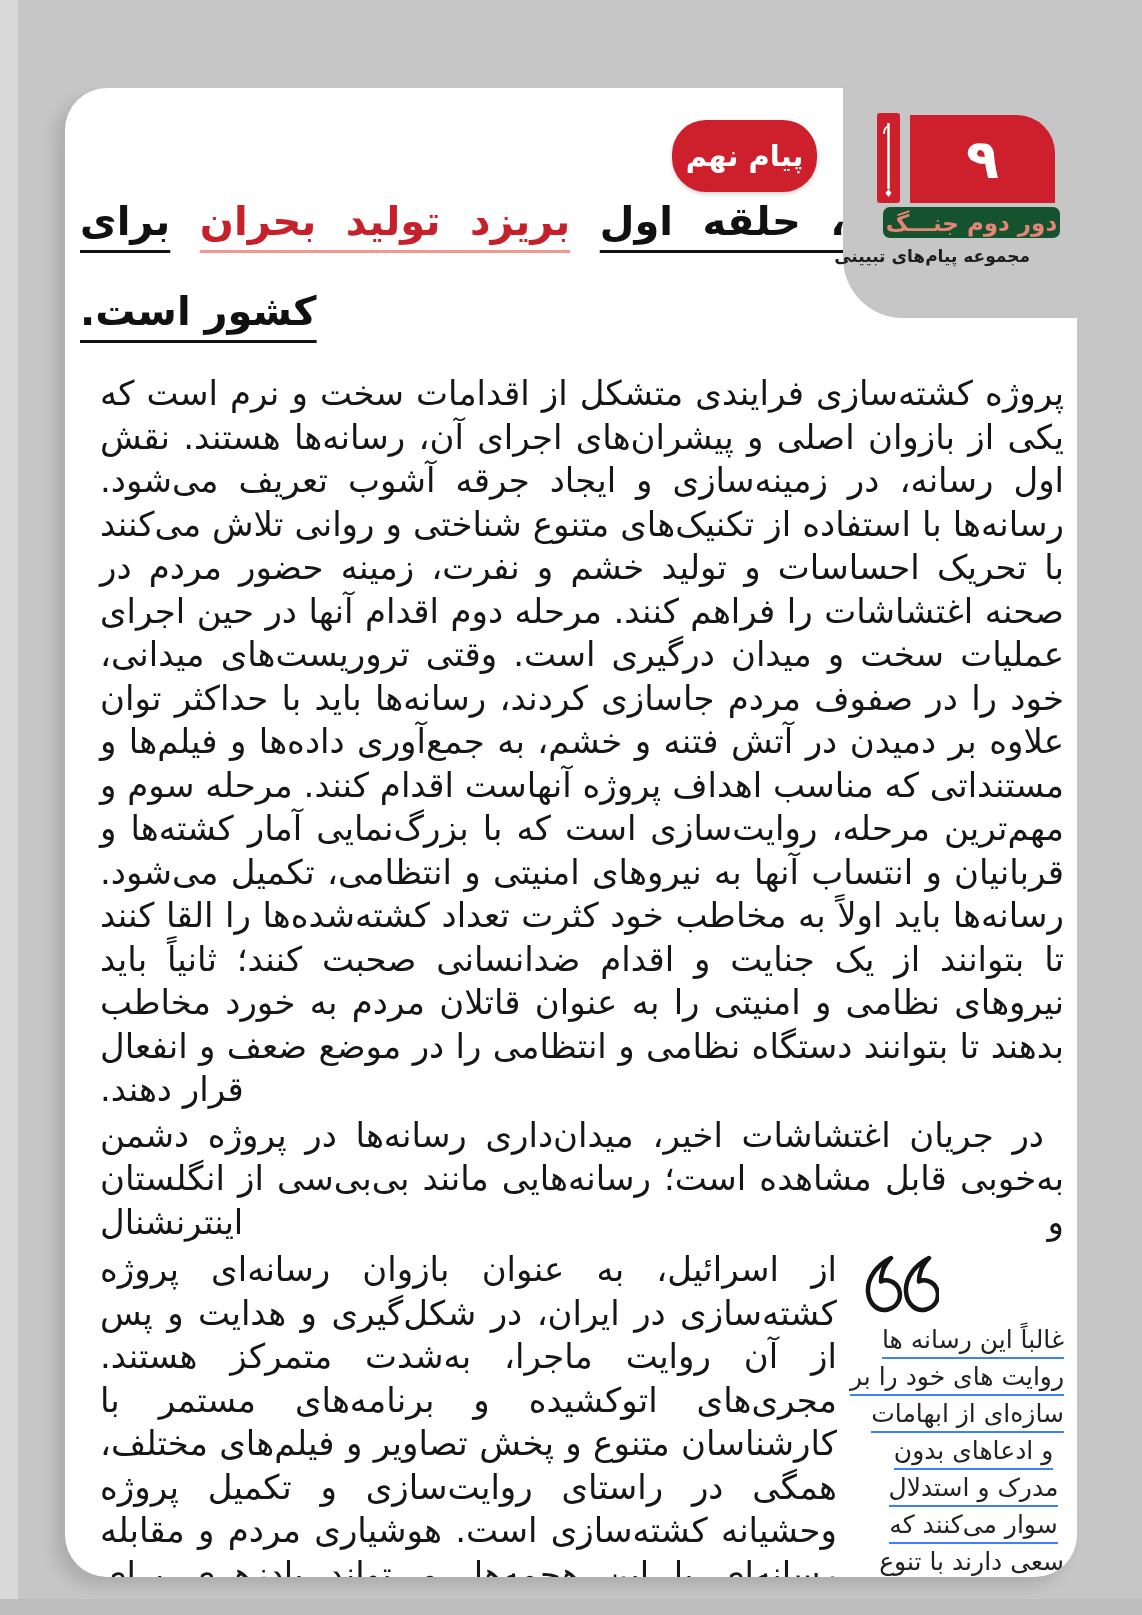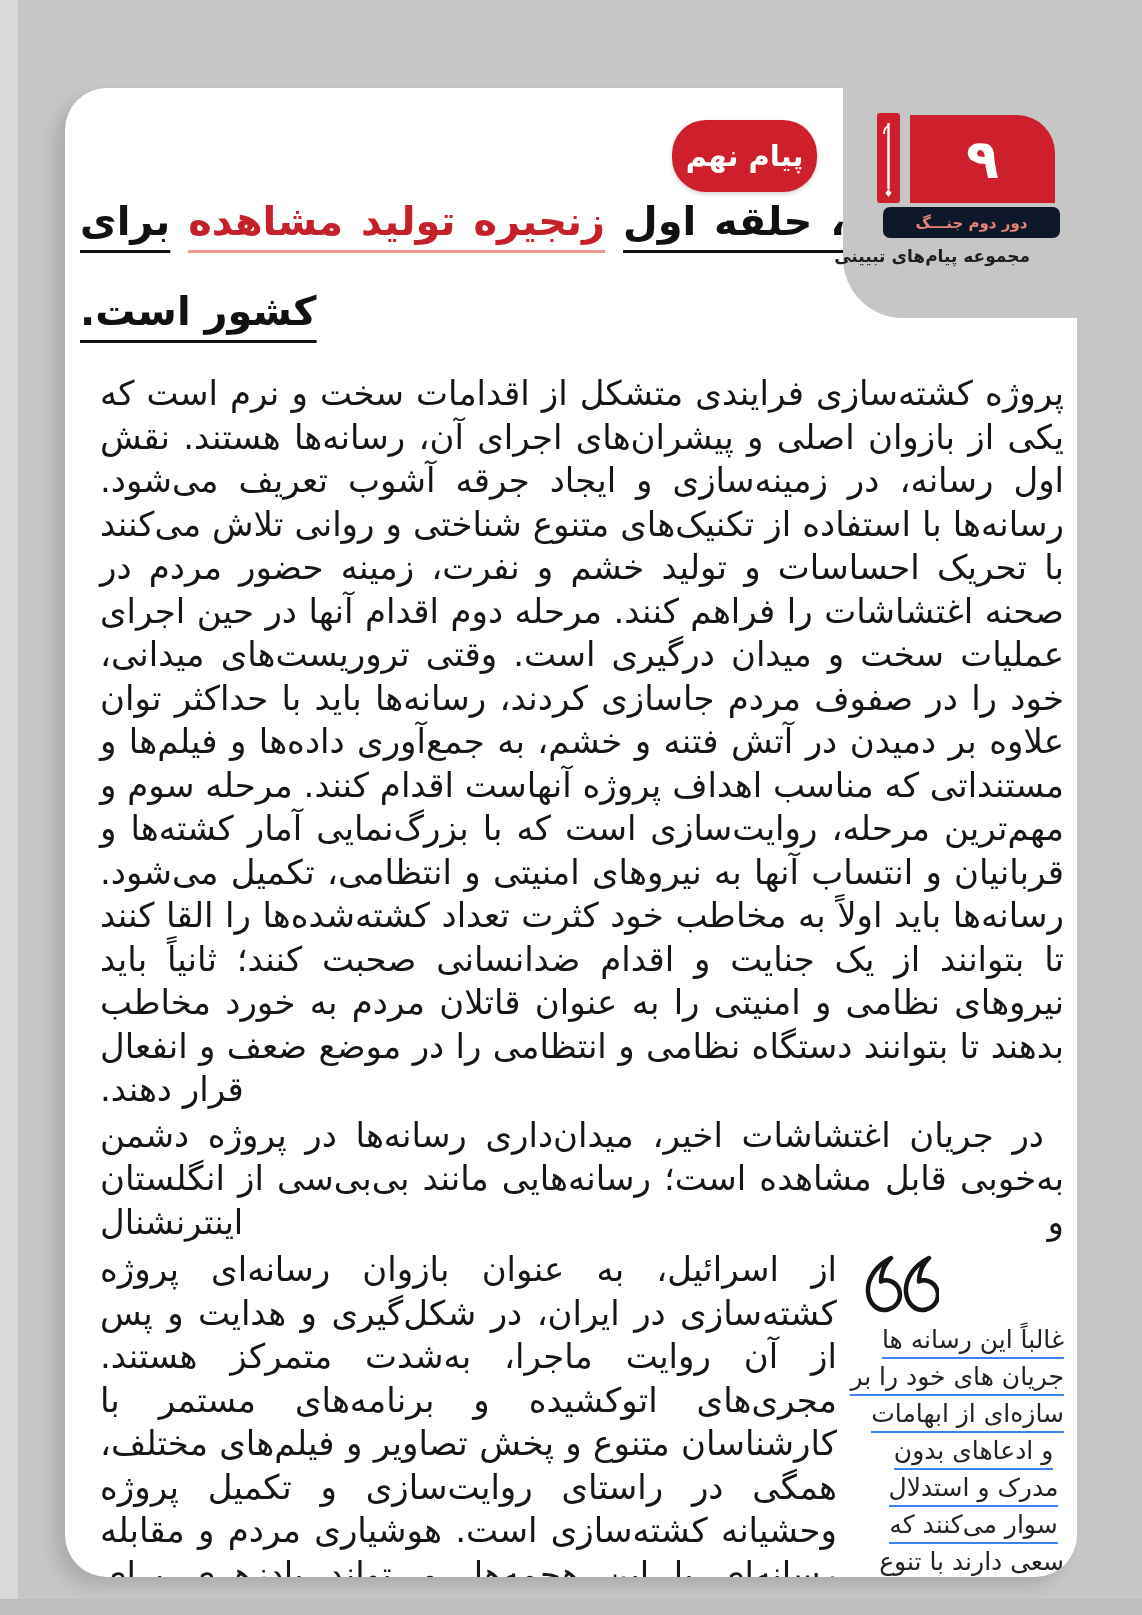--- a/index.html
+++ b/index.html
@@ -14,22 +14,22 @@
         box-shadow:-10px 9px 16px rgba(0,0,0,0.13);}
 
   .bite{position:absolute;left:843px;top:0;width:299px;height:318px;background:#c6c6c6;
         border-bottom-left-radius:60px;}
 
   
   .sword-bar{position:absolute;left:877px;top:113px;width:23px;height:90px;background:#ce1f2d;border-radius:3px;}
   .num-box{position:absolute;left:910px;top:115px;width:145px;height:88px;background:#ce1f2d;
            border-radius:0 38px 0 0;display:flex;align-items:center;justify-content:center;
            color:#fff;font-size:54px;font-weight:bold;}
-  .series-box{position:absolute;left:883px;top:207px;width:177px;height:31px;background:#0f172a;
-           border-radius:7px;color:#e58577;font-size:15px;font-weight:bold;
+  .series-box{position:absolute;left:883px;top:207px;width:177px;height:31px;background:#14532d;
+           border-radius:7px;color:#e58577;font-size:23px;font-weight:bold;
            display:flex;align-items:center;justify-content:center;white-space:nowrap;}
   .subtitle{position:absolute;left:830px;top:243px;width:200px;text-align:right;
            font-size:17px;line-height:27px;color:#1d1d1d;}
   .subtitle .l1{font-weight:bold;}
 
   .pill{position:absolute;left:672px;top:120px;width:145px;height:72px;background:#ce1f2d;
         border-radius:34px;display:flex;align-items:center;justify-content:center;
         color:#fff;font-weight:bold;font-size:29px;box-shadow:0 2px 4px rgba(0,0,0,0.18);}
 
   
@@ -58,21 +58,21 @@
 <body>
 
 <div class="page">
   <div class="left-strip"></div>
 
   <div class="card">
 
     <div class="headline">
       <div class="hl1">
         <span>کشته‌سازی، حلقه اول</span>
-        <span class="hl-red">زنجیره تولید مشاهده</span>
+        <span class="hl-red">بریزد تولید بحران</span>
         <span>برای</span>
       </div>
       <div class="hl2">
         <span>کشور است.</span>
       </div>
     </div>
 
     <p class="bodytext p1">پروژه کشته‌سازی فرایندی متشکل از اقدامات سخت و نرم است که یکی از بازوان اصلی و پیشران‌های اجرای آن، رسانه‌ها هستند. نقش اول رسانه، در زمینه‌سازی و ایجاد جرقه آشوب تعریف می‌شود. رسانه‌ها با استفاده از تکنیک‌های متنوع شناختی و روانی تلاش می‌کنند با تحریک احساسات و تولید خشم و نفرت، زمینه حضور مردم در صحنه اغتشاشات را فراهم کنند. مرحله دوم اقدام آنها در حین اجرای عملیات سخت و میدان درگیری است. وقتی تروریست‌های میدانی، خود را در صفوف مردم جاسازی کردند، رسانه‌ها باید با حداکثر توان علاوه بر دمیدن در آتش فتنه و خشم، به جمع‌آوری داده‌ها و فیلم‌ها و مستنداتی که مناسب اهداف پروژه آنهاست اقدام کنند. مرحله سوم و مهم‌ترین مرحله، روایت‌سازی است که با بزرگ‌نمایی آمار کشته‌ها و قربانیان و انتساب آنها به نیروهای امنیتی و انتظامی، تکمیل می‌شود. رسانه‌ها باید اولاً به مخاطب خود کثرت تعداد کشته‌شده‌ها را القا کنند تا بتوانند از یک جنایت و اقدام ضدانسانی صحبت کنند؛ ثانیاً باید نیروهای نظامی و امنیتی را به عنوان قاتلان مردم به خورد مخاطب بدهند تا بتوانند دستگاه نظامی و انتظامی را در موضع ضعف و انفعال قرار دهند.</p>
 
     <p class="bodytext p2a">در جریان اغتشاشات اخیر، میدان‌داری رسانه‌ها در پروژه دشمن  به‌خوبی قابل مشاهده است؛ رسانه‌هایی مانند بی‌بی‌سی از انگلستان و اینترنشنال</p>
@@ -80,21 +80,21 @@
     <div class="row">
       <aside class="pullquote">
         <div class="q-glyph">
           <svg width="76" height="60" viewBox="0 0 76 60" xmlns="http://www.w3.org/2000/svg">
             <path d="M28 4 C14 11 4 24 5 38 C6 50 15 58 25 55.5 C34.5 53 39 44 36 35.5 C33 27.5 24 24.5 18 27.5 C18 17.5 22 10 28 4 Z" fill="#ffffff" stroke="#141414" stroke-width="4.5" stroke-linejoin="round"></path>
             <path d="M66 4 C52 11 42 24 43 38 C44 50 53 58 63 55.5 C72.5 53 77 44 74 35.5 C71 27.5 62 24.5 56 27.5 C56 17.5 60 10 66 4 Z" fill="#ffffff" stroke="#141414" stroke-width="4.5" stroke-linejoin="round"></path>
           </svg>
         </div>
         <div class="q-lines">
           <span class="q-line">غالباً این رسانه ها</span>
-          <span class="q-line">جریان های خود را بر</span>
+          <span class="q-line">روایت های خود را بر</span>
           <span class="q-line">سازه‌ای از ابهامات</span>
           <span class="q-line">و ادعاهای بدون</span>
           <span class="q-line">مدرک و استدلال</span>
           <span class="q-line">سوار می‌کنند که</span>
           <span class="q-line">سعی دارند با تنوع</span>
           <span class="q-line">و تکرار، آن را در</span>
           <span class="q-line">ذهن مخاطبان</span>
           <span class="q-line">تثبیت کنند.</span>
         </div>
       </aside>

